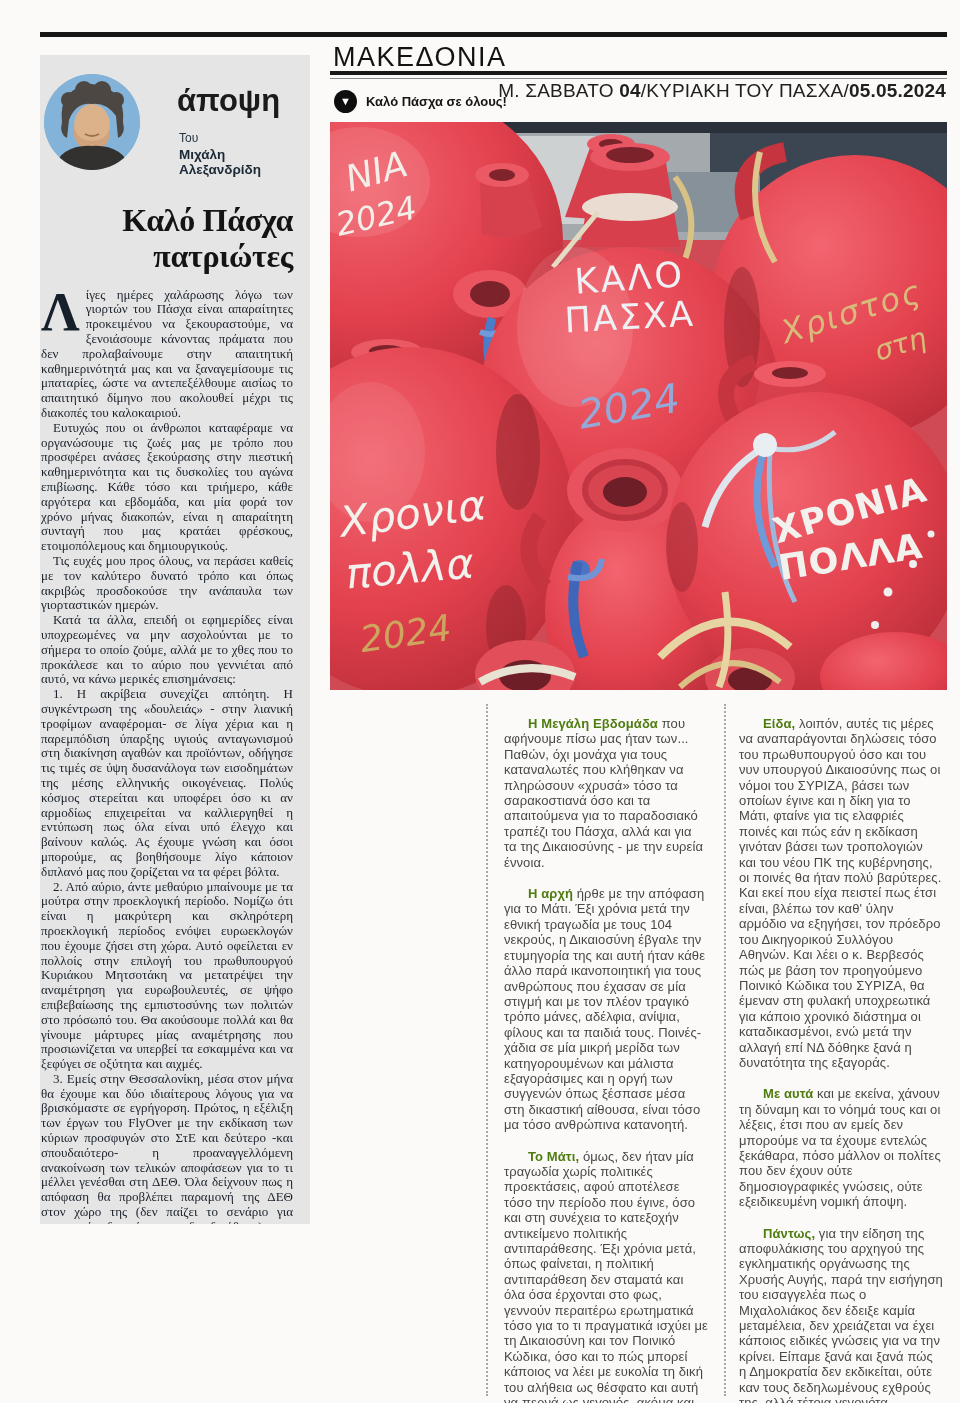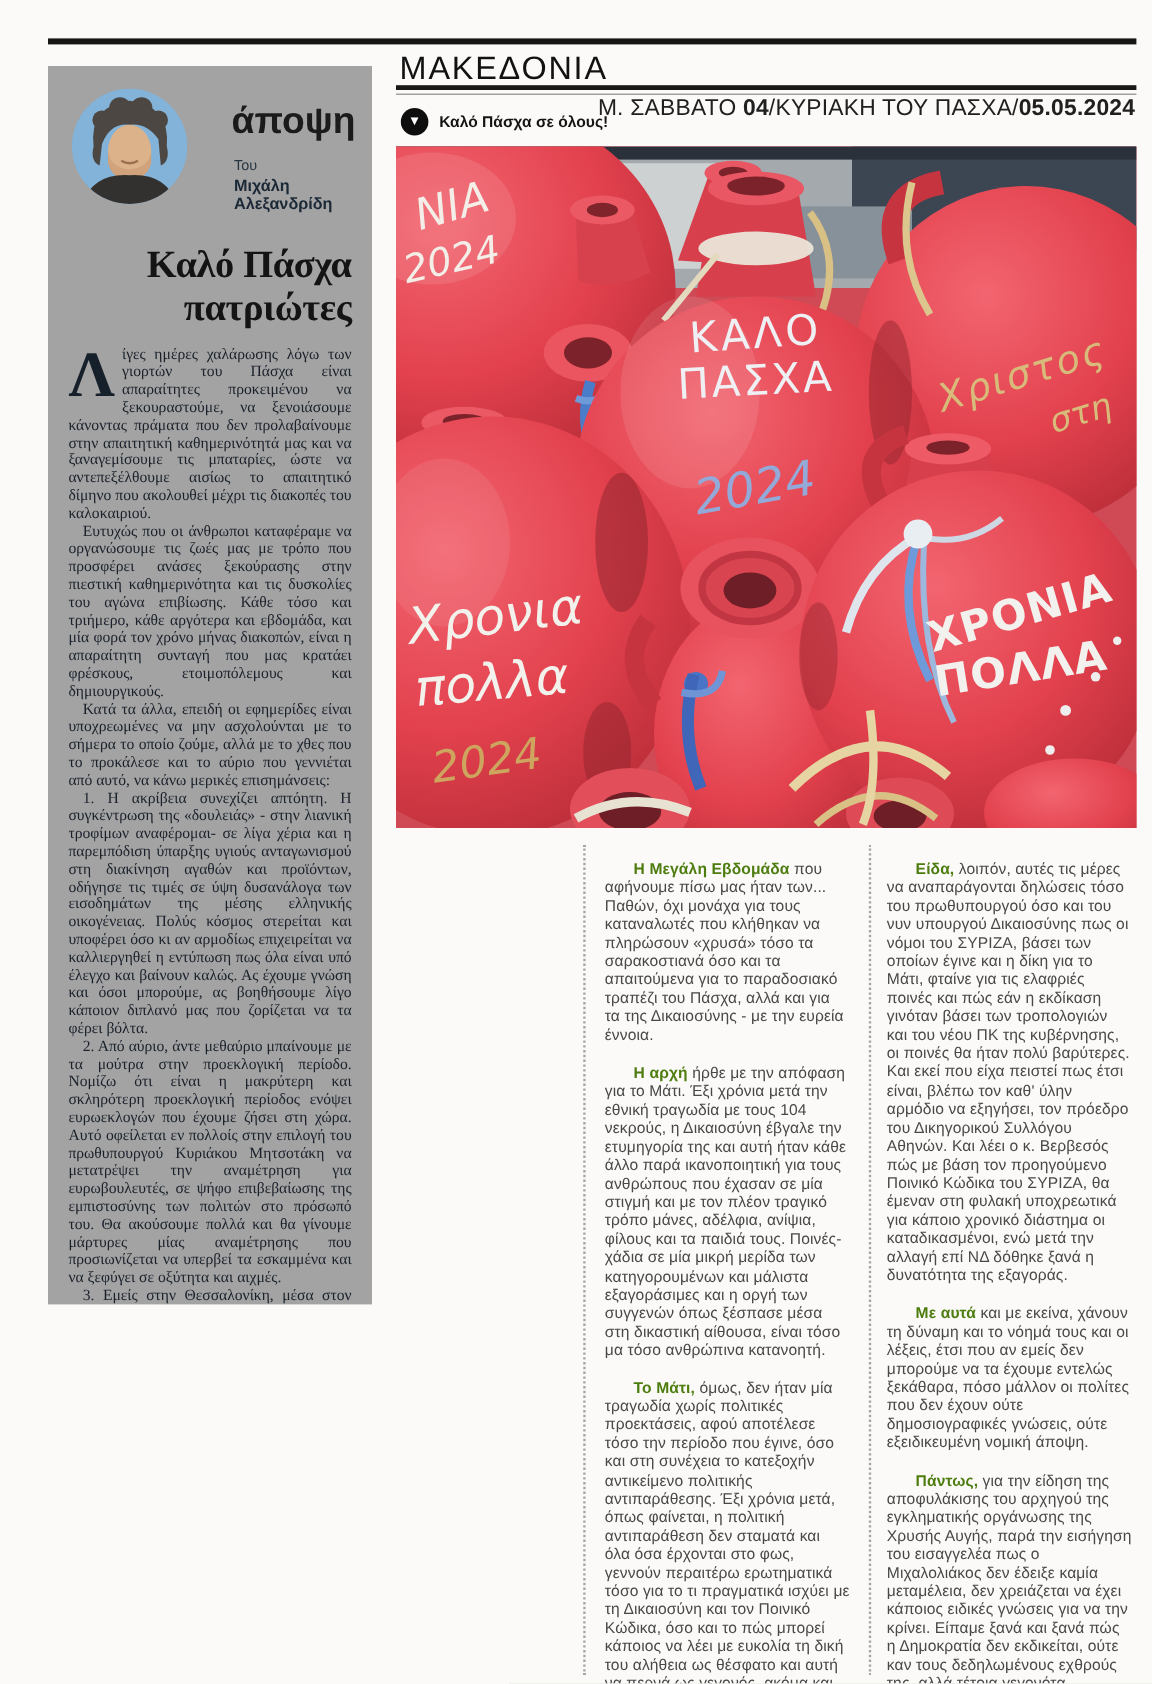--- a/index.html
+++ b/index.html
@@ -13,22 +13,22 @@
   .dateline b{font-weight:700;}
   .header-rule{position:absolute;left:330px;top:71px;width:617px;height:4px;background:#181818;}
   .header-rule-thin{position:absolute;left:330px;top:78px;width:617px;height:1px;background:#8b8b8b;}
   .kicker{position:absolute;left:334px;top:90px;display:flex;align-items:center;gap:9px;}
   .kicker-circle{width:23px;height:23px;border-radius:50%;background:#0e0e0e;color:#fff;
                  display:flex;align-items:center;justify-content:center;font-size:11px;line-height:1;}
   .kicker-text{font-size:13px;font-weight:700;color:#141414;}
   
   .photo-wrap{position:absolute;left:330px;top:122px;width:617px;height:568px;background:#cf4a55;}
   
-  .sidebar{position:absolute;left:40px;top:55px;width:270px;height:1032px;background:#a3a3a3;
-           box-sizing:border-box;padding:16px 17px 0 17px;overflow:hidden;}
+  .sidebar{position:absolute;left:40px;top:55px;width:270px;height:1169px;background:#e5e5e5;
+           box-sizing:border-box;padding:16px 17px 0 1px;overflow:hidden;}
   .op-head{position:relative;height:106px;}
   .avatar{position:absolute;left:3px;top:3px;width:96px;height:96px;border-radius:50%;overflow:hidden;
           background:#7fb2d8;}
   .op-label{position:absolute;left:136px;top:12px;font-size:31px;font-weight:700;color:#1b1b1b;}
   .op-byline{position:absolute;left:138px;top:60px;font-size:12px;color:#273542;}
   .op-author{position:absolute;left:138px;top:76px;font-size:13.5px;font-weight:700;color:#1b2835;}
   .op-title{font-family:"Liberation Serif",serif;font-size:32px;line-height:1.12;font-weight:700;
             color:#141414;margin:26px 0 13px 0;letter-spacing:-.3px;text-align:right;}
   .op-body p{font-family:"Liberation Serif",serif;font-size:13px;line-height:14.8px;
              color:#1a212b;text-align:justify;margin:0;text-indent:12px;}
@@ -191,20 +191,21 @@
         </svg>
       </div>
       <div class="op-label">άποψη</div>
       <div class="op-byline">Του</div>
       <div class="op-author">Μιχάλη Αλεξανδρίδη</div>
     </div>
     <div class="op-title">Καλό Πάσχα πατριώτες</div>
     <div class="op-body">
       <p class="first"><span class="dropcap">Λ</span><span>ίγες ημέρες χαλάρωσης λόγω των γιορτών του Πάσχα είναι απαραίτητες προκειμένου να ξεκουραστούμε, να ξενοιάσουμε κάνοντας πράματα που δεν προλαβαίνουμε στην απαιτητική καθημερινότητά μας και να ξαναγεμίσουμε τις μπαταρίες, ώστε να αντεπεξέλθουμε αισίως το απαιτητικό δίμηνο που ακολουθεί μέχρι τις διακοπές του καλοκαιριού.</span></p>
       <p>Ευτυχώς που οι άνθρωποι καταφέραμε να οργανώσουμε τις ζωές μας με τρόπο που προσφέρει ανάσες ξεκούρασης στην πιεστική καθημερινότητα και τις δυσκολίες του αγώνα επιβίωσης. Κάθε τόσο και τριήμερο, κάθε αργότερα και εβδομάδα, και μία φορά τον χρόνο μήνας διακοπών, είναι η απαραίτητη συνταγή που μας κρατάει φρέσκους, ετοιμοπόλεμους και δημιουργικούς.</p>
+      <p>Τις ευχές μου προς όλους, να περάσει καθείς με τον καλύτερο δυνατό τρόπο και όπως ακριβώς προσδοκούσε την ανάπαυλα των γιορταστικών ημερών.</p>
       <p>Κατά τα άλλα, επειδή οι εφημερίδες είναι υποχρεωμένες να μην ασχολούνται με το σήμερα το οποίο ζούμε, αλλά με το χθες που το προκάλεσε και το αύριο που γεννιέται από αυτό, να κάνω μερικές επισημάνσεις:</p>
       <p>1. Η ακρίβεια συνεχίζει απτόητη. Η συγκέντρωση της «δουλειάς» - στην λιανική τροφίμων αναφέρομαι- σε λίγα χέρια και η παρεμπόδιση ύπαρξης υγιούς ανταγωνισμού στη διακίνηση αγαθών και προϊόντων, οδήγησε τις τιμές σε ύψη δυσανάλογα των εισοδημάτων της μέσης ελληνικής οικογένειας. Πολύς κόσμος στερείται και υποφέρει όσο κι αν αρμοδίως επιχειρείται να καλλιεργηθεί η εντύπωση πως όλα είναι υπό έλεγχο και βαίνουν καλώς. Ας έχουμε γνώση και όσοι μπορούμε, ας βοηθήσουμε λίγο κάποιον διπλανό μας που ζορίζεται να τα φέρει βόλτα.</p>
       <p>2. Από αύριο, άντε μεθαύριο μπαίνουμε με τα μούτρα στην προεκλογική περίοδο. Νομίζω ότι είναι η μακρύτερη και σκληρότερη προεκλογική περίοδος ενόψει ευρωεκλογών που έχουμε ζήσει στη χώρα. Αυτό οφείλεται εν πολλοίς στην επιλογή του πρωθυπουργού Κυριάκου Μητσοτάκη να μετατρέψει την αναμέτρηση για ευρωβουλευτές, σε ψήφο επιβεβαίωσης της εμπιστοσύνης των πολιτών στο πρόσωπό του. Θα ακούσουμε πολλά και θα γίνουμε μάρτυρες μίας αναμέτρησης που προσιωνίζεται να υπερβεί τα εσκαμμένα και να ξεφύγει σε οξύτητα και αιχμές.</p>
       <p>3. Εμείς στην Θεσσαλονίκη, μέσα στον μήνα θα έχουμε και δύο ιδιαίτερους λόγους για να βρισκόμαστε σε εγρήγορση. Πρώτος, η εξέλιξη των έργων του FlyOver με την εκδίκαση των κύριων προσφυγών στο ΣτΕ και δεύτερο -και σπουδαιότερο- η προαναγγελλόμενη ανακοίνωση των τελικών αποφάσεων για το τι μέλλει γενέσθαι στη ΔΕΘ. Όλα δείχνουν πως η απόφαση θα προβλέπει παραμονή της ΔΕΘ στον χώρο της (δεν παίζει το σενάριο για μεταφορά δυτικά που διεκδικήθηκε) και δημιουργία μητροπολιτικού πάρκου με υπόγειο πάρκινγκ 1.500 τουλάχιστον θέσεων. Αυτό που απομένει ως ζητούμενο είναι αφενός τι έκτασης και τι είδους πάρκο, και αφετέρου ποια θα είναι η συμμετοχή ιδιωτών στο project (τι λεφτά θα βάλουν και με ποια ανταλλάγματα).</p>
 
     </div>
   </div>
 
 
   <div class="vsep sep1"></div>

